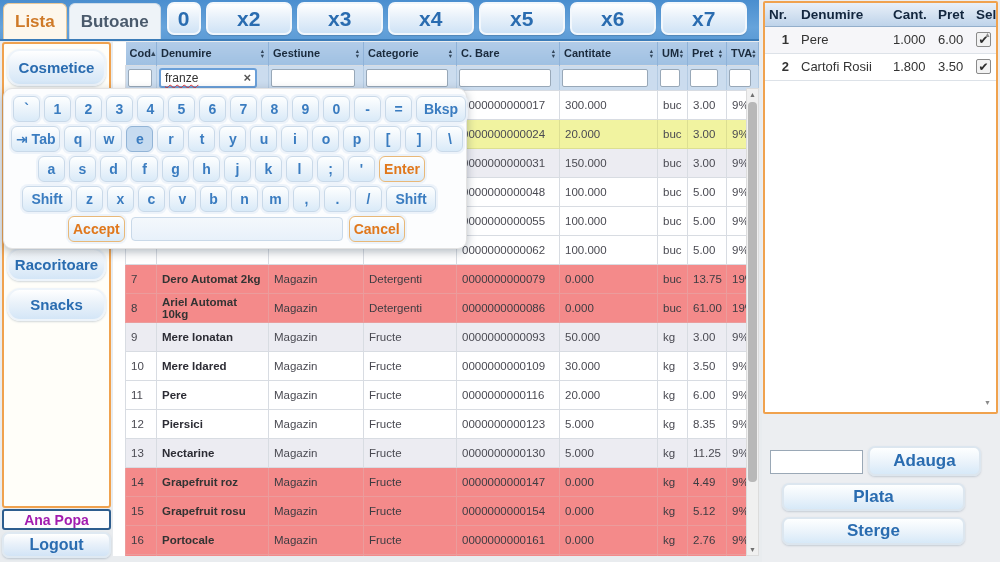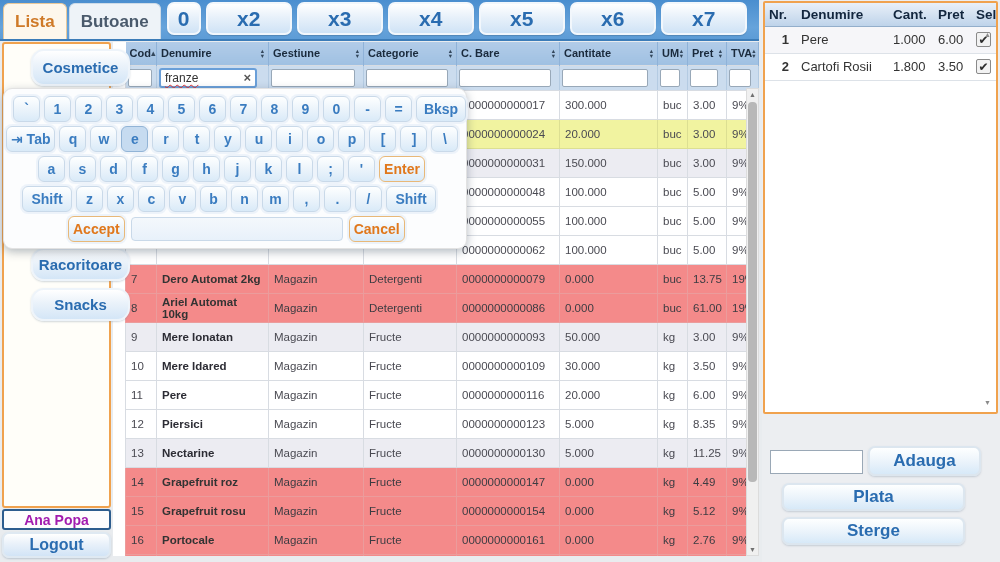--- a/index.html
+++ b/index.html
@@ -23,21 +23,21 @@
   .xlabel { color:#10304e; font-size:23px; font-weight:bold; margin:0 6px 0 6px; }
   .xinput { width:74px; height:31px; border:1px solid #8aa4bc; background:#fff; font-size:19px;
     text-align:center; font-family:inherit; }
 
   
   .sidebar { position:absolute; left:2px; top:42px; width:109px; height:466px;
     background:#fffef9; border:2px solid #f0a24e; border-radius:3px; z-index:5; }
   .side-btn { position:absolute; left:3px; width:99px; height:33px; border-radius:13px;
     background:linear-gradient(180deg,#ffffff 0%,#eaf2fa 45%,#d4e6f7 100%);
     border:2px solid #eef4fa; box-shadow:0 1px 2px rgba(120,140,160,.35);
-    color:#2a6cb0; font-weight:bold; font-size:15px; display:flex; align-items:center; justify-content:center; cursor:pointer;margin-left:24px; }
+    color:#2a6cb0; font-weight:bold; font-size:15px; display:flex; align-items:center; justify-content:center; cursor:pointer; }
   .side-btn.cat0 { top:5px; height:37px; }
   .side-btn.cat1 { top:204px; }
   .side-btn.cat2 { top:244px; }
   .user-chip { position:absolute; left:2px; top:509px; width:109px; height:21px; background:#fdfdfd;
     border:2px solid #2d5d8e; border-radius:3px; color:#a21caf; font-weight:bold; font-size:14px;
     display:flex; align-items:center; justify-content:center; z-index:6; }
   .logout-btn { position:absolute; left:2px; top:532px; width:109px; height:26px; border-radius:7px;
     background:linear-gradient(180deg,#ffffff 0%,#e9f1fa 45%,#d2e4f6 100%);
     border:2px solid #dfe9f2; box-shadow:0 1px 2px rgba(120,140,160,.4);
     color:#2a6cb0; font-weight:bold; font-size:16px; display:flex; align-items:center; justify-content:center;
@@ -76,21 +76,21 @@
   .vs-down { bottom:0; }
   .vs-thumb { position:absolute; left:1px; top:13px; width:9px; height:380px; background:#b8b8b8;
     border-radius:4px; cursor:grab; }
 
   
   .keyboard { position:absolute; left:3px; top:88px; width:464px; height:161px; background:#fcfdfe;
     border:1px solid #e2e2e2; border-radius:9px; box-shadow:0 3px 10px rgba(40,60,80,.35);
     z-index:20; padding-top:5px; }
   .kb-row { display:flex; height:30px; align-items:center; }
   .kb-row.r0 { padding-left:7px; }
-  .kb-row.r1 { }
+  .kb-row.r1 { padding-left:5px; }
   .kb-row.r2 { padding-left:32px; }
   .kb-row.r3 { padding-left:16px; }
   .kb-row.r4 { padding-left:62px; }
   .key { min-width:27px; height:26px; margin:0 2px; border-radius:6px; padding:0 4px;
     background:linear-gradient(180deg,#feffff 0%,#ecf4fb 50%,#d9eaf8 100%);
     border:1px solid #c9d9e9; box-shadow:0 0 0 2px rgba(235,242,249,.9);
     color:#3a7cc0; font-weight:bold; font-size:14px;
     display:flex; align-items:center; justify-content:center; cursor:pointer; }
   .key.k-wide { min-width:50px; }
   .key.k-tab { min-width:49px; }

